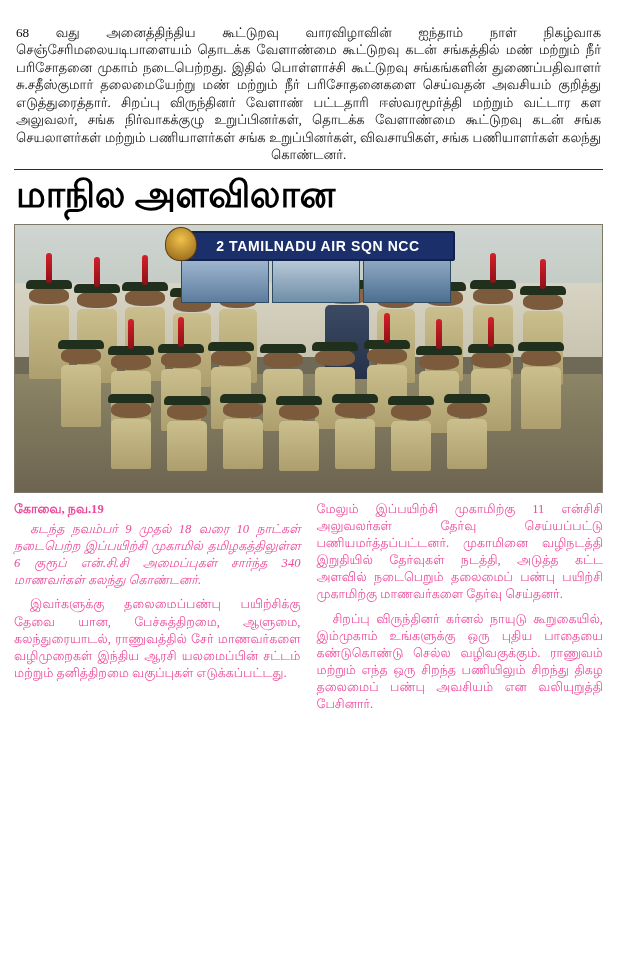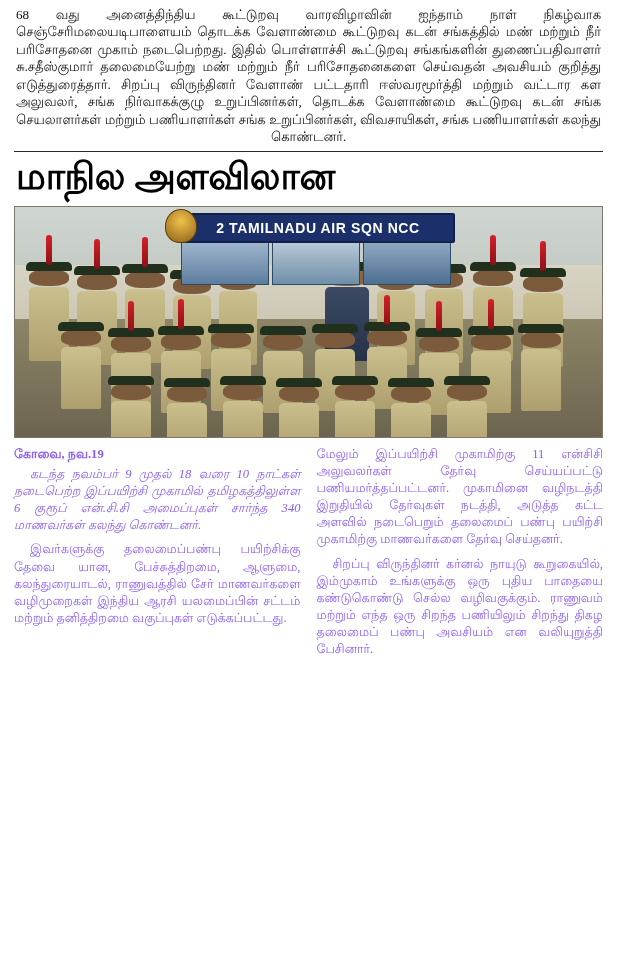--- a/index.html
+++ b/index.html
@@ -12,21 +12,21 @@
     height: 969px;
     font-family: "Liberation Sans", sans-serif;
     color: #1a1a1a;
     overflow: hidden;
     position: relative;
   }
   .page {
     width: 617px;
     height: 969px;
     box-sizing: border-box;
-    padding: 2px 14px 6px 14px;
+    padding: 20px 14px 6px 14px;
     position: relative;
   }
 
   
   .lead-para {
     font-family: "Liberation Serif", serif;
     font-size: 13.2px;
     line-height: 1.32;
     text-align: justify;
     text-align-last: center;
@@ -52,21 +52,21 @@
     margin: 2px 0 8px 2px;
   }
   .headline .ln {
     display: block;
     white-space: nowrap;
   }
 
   
   .photo-wrap {
     width: 589px;
-    height: 232px;
+    height: 269px;
     margin: 0 auto 8px auto;
     position: relative;
     overflow: hidden;
     background: #6f6a57;
     border: 1px solid #7d7868;
     box-sizing: border-box;
   }
   .photo-sky {
     position: absolute;
     left: 0; top: 0; right: 0;
@@ -178,21 +178,21 @@
     display: flex;
     gap: 16px;
     margin-top: 2px;
   }
   .col {
     flex: 1;
     font-family: "Liberation Serif", serif;
     font-size: 12.6px;
     line-height: 1.36;
     text-align: justify;
-    color: #8b5cf6;
+    color: #ec4899;
   }
   .col p {
     margin: 0 0 7px 0;
     text-indent: 16px;
   }
   .col p.noindent { text-indent: 0; }
   .col p.italic { font-style: italic; }
   .col .col-byline {
     font-weight: bold;
     text-indent: 0;

